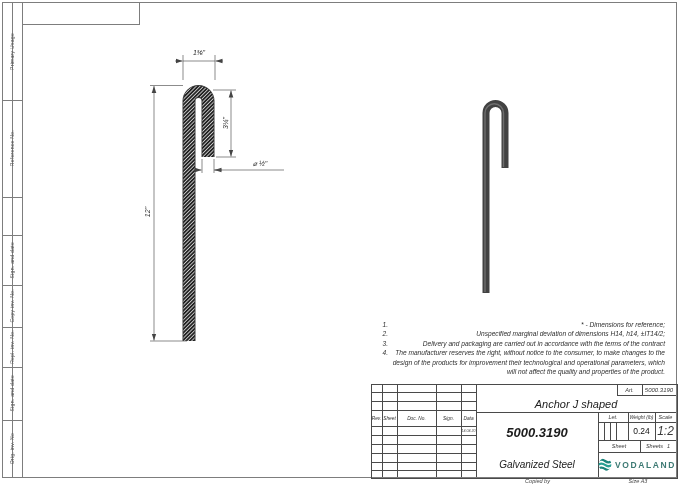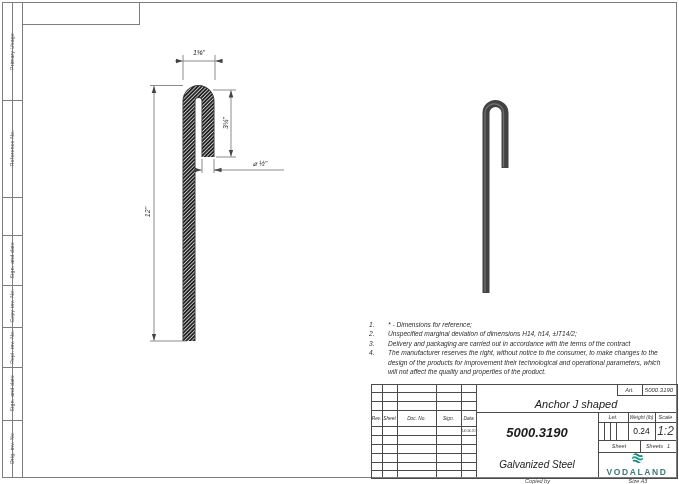--- a/index.html
+++ b/index.html
@@ -1,37 +1,37 @@
 <!DOCTYPE html>
 <html><head>
 <meta charset="utf-8">
 <style>
   html,body{margin:0;padding:0;}
   body{width:679px;height:484px;background:#fff;overflow:hidden;
        font-family:"Liberation Sans",sans-serif;color:#333;}
-  .sheet{position:relative;width:679px;height:484px;background:#ffffff;}
+  .sheet{position:relative;width:679px;height:484px;background:#ffffff;text-align:right;}
   .ln{position:absolute;background:#7d7d7d;}
   .lnd{position:absolute;background:#4a4a4a;}
   .cell{position:absolute;display:flex;align-items:center;justify-content:center;
         font-style:italic;color:#3a3a3a;}
   .vtext{writing-mode:vertical-rl;transform:rotate(180deg);font-size:5px;color:#555;
          letter-spacing:.3px;}
   .margin-cell{position:absolute;left:2px;width:20px;display:flex;align-items:center;
                justify-content:center;border-bottom:1px solid #7d7d7d;}
   .dimlabel{position:absolute;font-style:italic;font-size:7px;color:#2f2f2f;
             display:flex;align-items:center;justify-content:center;}
   .rot{transform:rotate(-90deg);}
   .notes{position:absolute;left:369px;top:320px;width:296px;font-style:italic;
          font-size:6.6px;line-height:9.4px;color:#2e2e2e;}
   .note-row{display:flex;}
   .note-num{width:19px;flex:0 0 19px;}
   .note-text{flex:1;}
   .rev-h{position:absolute;font-style:italic;font-size:4.8px;color:#333;
          display:flex;align-items:center;justify-content:center;}
-  .brand{display:flex;align-items:center;gap:3px;flex-direction:column;}
+  .brand{display:flex;align-items:center;gap:3px;}
   .brand-word{font-style:normal;font-weight:bold;font-size:8.5px;letter-spacing:1.6px;}
 </style>
 </head>
 <body>
 
 <div class="sheet">
 
   <div class="ln" style="left:2px;top:2px;width:674px;height:1px;"></div>
   <div class="ln" style="left:2px;top:477px;width:674px;height:1px;"></div>
   <div class="ln" style="left:2px;top:2px;width:1px;height:476px;"></div>

